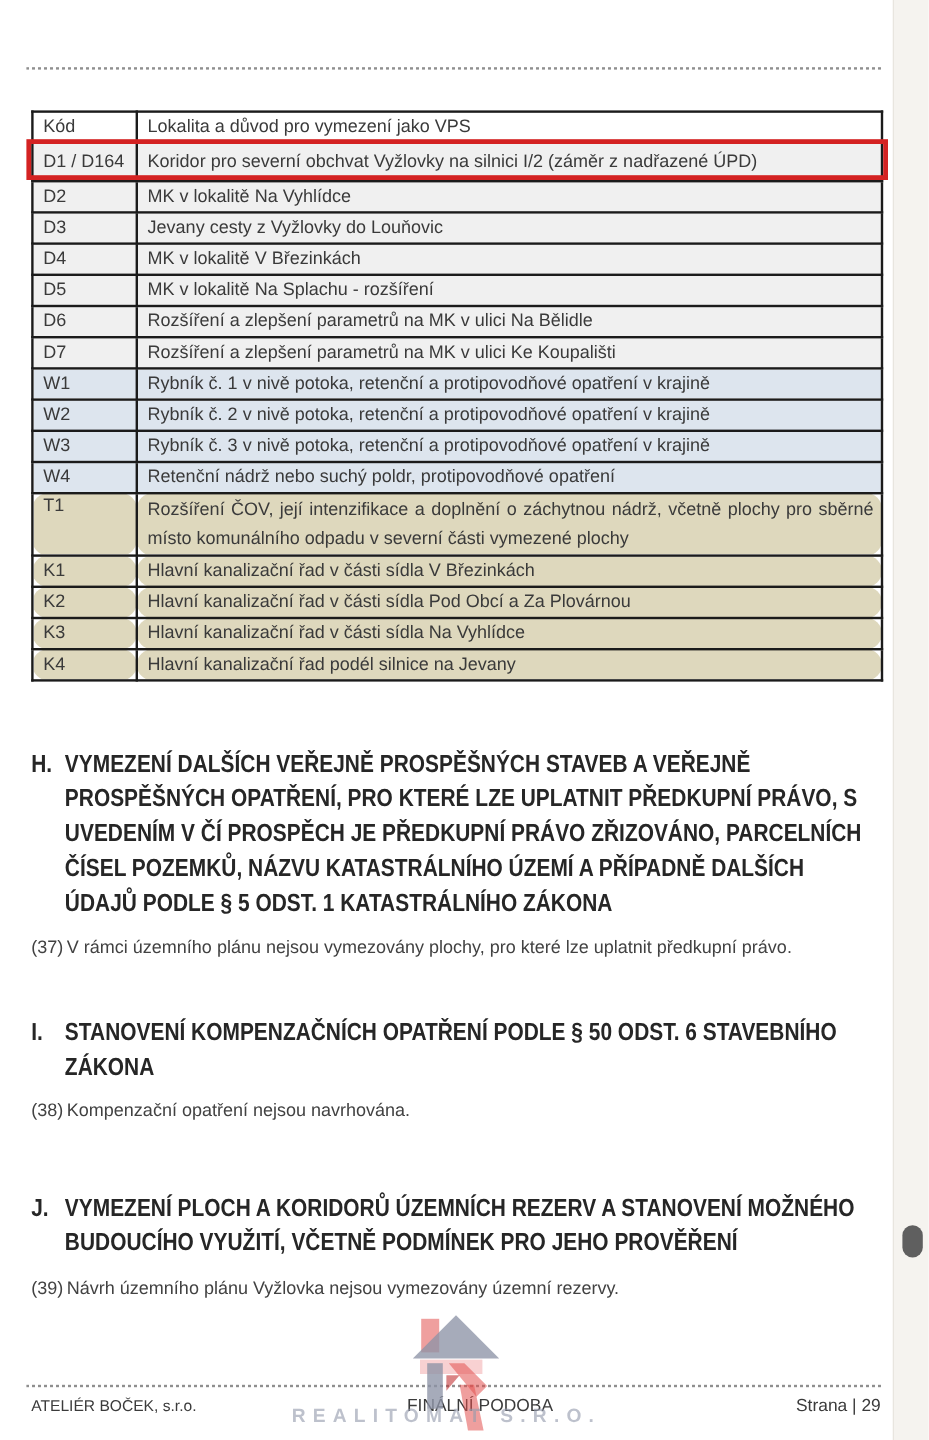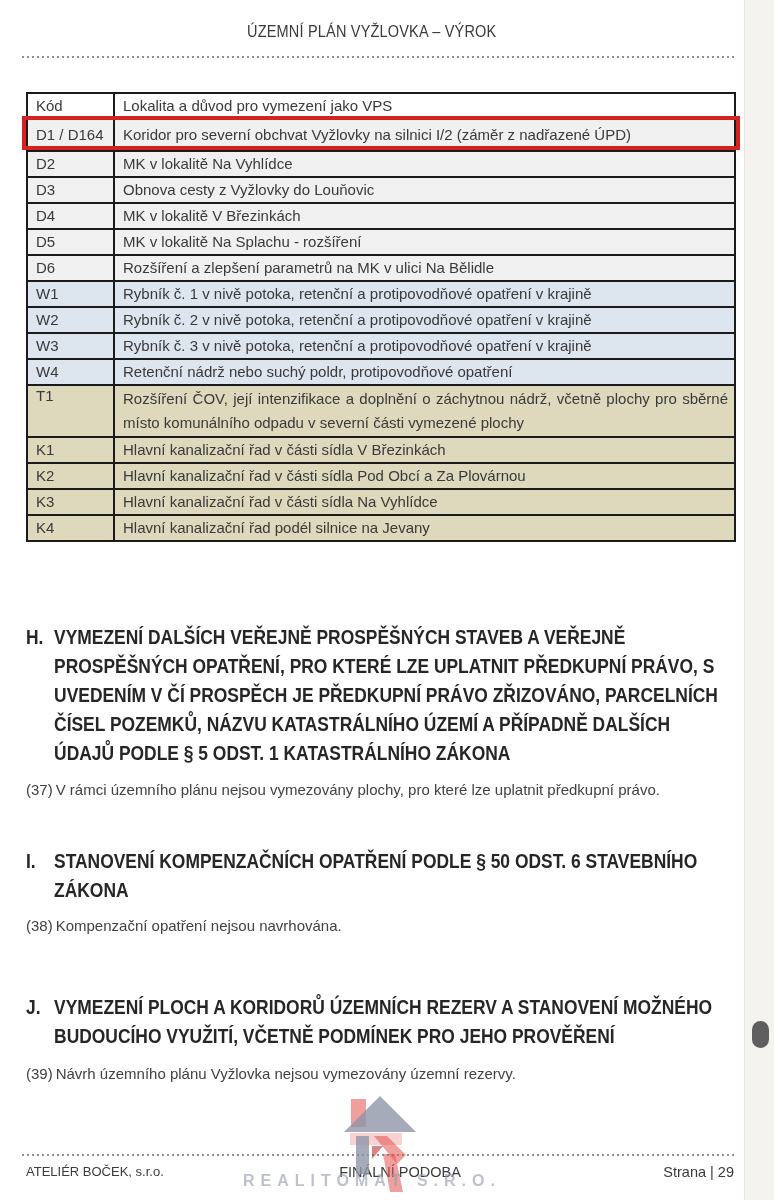--- a/index.html
+++ b/index.html
@@ -24,21 +24,21 @@
   
   table.vps{position:absolute;left:26px;top:92px;width:710px;border-collapse:collapse;
     table-layout:fixed;font-size:15px;color:#3a3a3a;}
   table.vps td{border:2px solid #1b1b1b;height:22px;padding:1px 6px 1px 8px;
     vertical-align:middle;line-height:18px;overflow:hidden;white-space:nowrap;}
   table.vps col.c-code{width:87px;}
   td.desc{padding-left:10px;}
   tr.hdr td{background:#ffffff;}
   tr.g-d td{background:var(--row-d,#f0f0f0);}
   tr.g-w td{background:var(--row-w,#dde5ee);}
-  tr.g-t td{background:var(--row-t,#ded8bd);}
+  tr.g-t td{background:var(--row-t,#ded8bd);border-radius:13px;}
   tr.tall td{height:28px;}
   tr.t1 td{height:46px;white-space:normal;}
   .just{text-align:justify;text-align-last:justify;line-height:24px;}
   .t1l2{line-height:24px;}
   
   .highlight-box{position:absolute;left:22px;top:116px;width:718px;height:34px;
     box-sizing:border-box;border:4px solid var(--accent-red,#d42222);z-index:5;}
   
   .section{position:absolute;left:26px;color:#262626;font-weight:bold;font-size:20.5px;}
   .h-line{position:relative;line-height:29px;white-space:nowrap;padding-left:33px;
@@ -58,23 +58,20 @@
   .wm-logo{position:absolute;left:330px;top:1088px;z-index:8;pointer-events:none;}
   .wm-text{position:absolute;left:0;width:744px;top:1172px;text-align:center;z-index:8;
     pointer-events:none;font-weight:bold;font-size:16px;letter-spacing:6px;
     color:var(--watermark-gray,#969cae);opacity:.62;}
 </style>
 </head>
 <body>
 
 <div class="page">
 
-  <div class="doc-title">
-    <span>ÚZEMNÍ PLÁN VYŽLOVKA – VÝROK</span>
-  </div>
   <div class="dotted top"></div>
 
   <table class="vps">
     <colgroup>
         <col class="c-code">
         <col>
       </colgroup>
     <tbody>
         <tr class="hdr">
       <td>Kód</td>
@@ -83,33 +80,37 @@
     <tr class="g-d tall">
       <td>D1 / D164</td>
       <td class="desc">Koridor pro severní obchvat Vyžlovky na silnici I/2 (záměr z nadřazené ÚPD)</td>
     </tr>
     <tr class="g-d">
       <td>D2</td>
       <td class="desc">MK v lokalitě Na Vyhlídce</td>
     </tr>
     <tr class="g-d">
       <td>D3</td>
-      <td class="desc">Obnova cesty z Vyžlovky do Louňovic</td>
+      <td class="desc">Jevany cesty z Vyžlovky do Louňovic</td>
     </tr>
     <tr class="g-d">
       <td>D4</td>
       <td class="desc">MK v lokalitě V Březinkách</td>
     </tr>
     <tr class="g-d">
       <td>D5</td>
       <td class="desc">MK v lokalitě Na Splachu - rozšíření</td>
     </tr>
     <tr class="g-d">
       <td>D6</td>
       <td class="desc">Rozšíření a zlepšení parametrů na MK v ulici Na Bělidle</td>
+    </tr>
+    <tr class="g-d">
+      <td>D7</td>
+      <td class="desc">Rozšíření a zlepšení parametrů na MK v ulici Ke Koupališti</td>
     </tr>
     <tr class="g-w">
       <td>W1</td>
       <td class="desc">Rybník č. 1 v nivě potoka, retenční a protipovodňové opatření v krajině</td>
     </tr>
     <tr class="g-w">
       <td>W2</td>
       <td class="desc">Rybník č. 2 v nivě potoka, retenční a protipovodňové opatření v krajině</td>
     </tr>
     <tr class="g-w">

